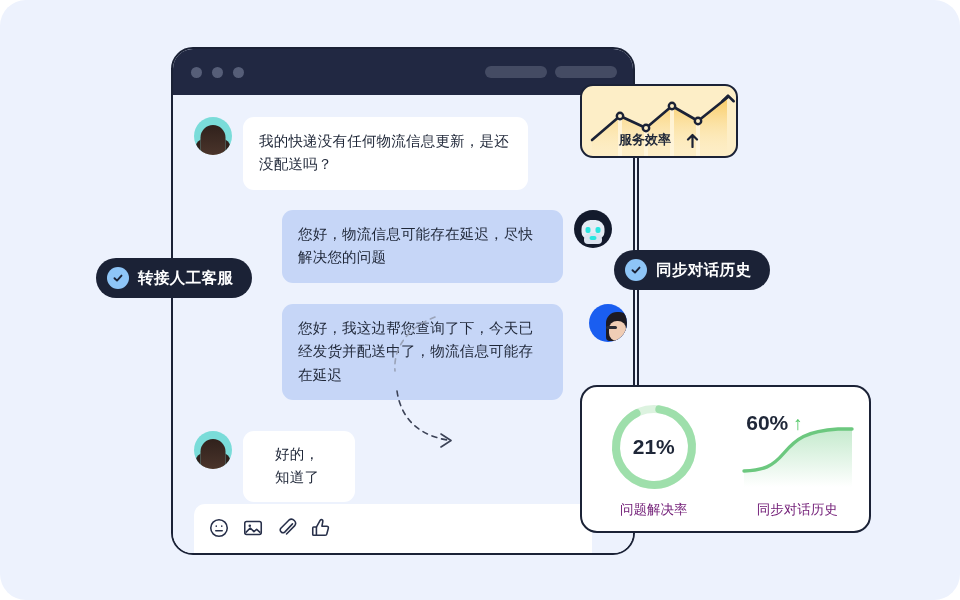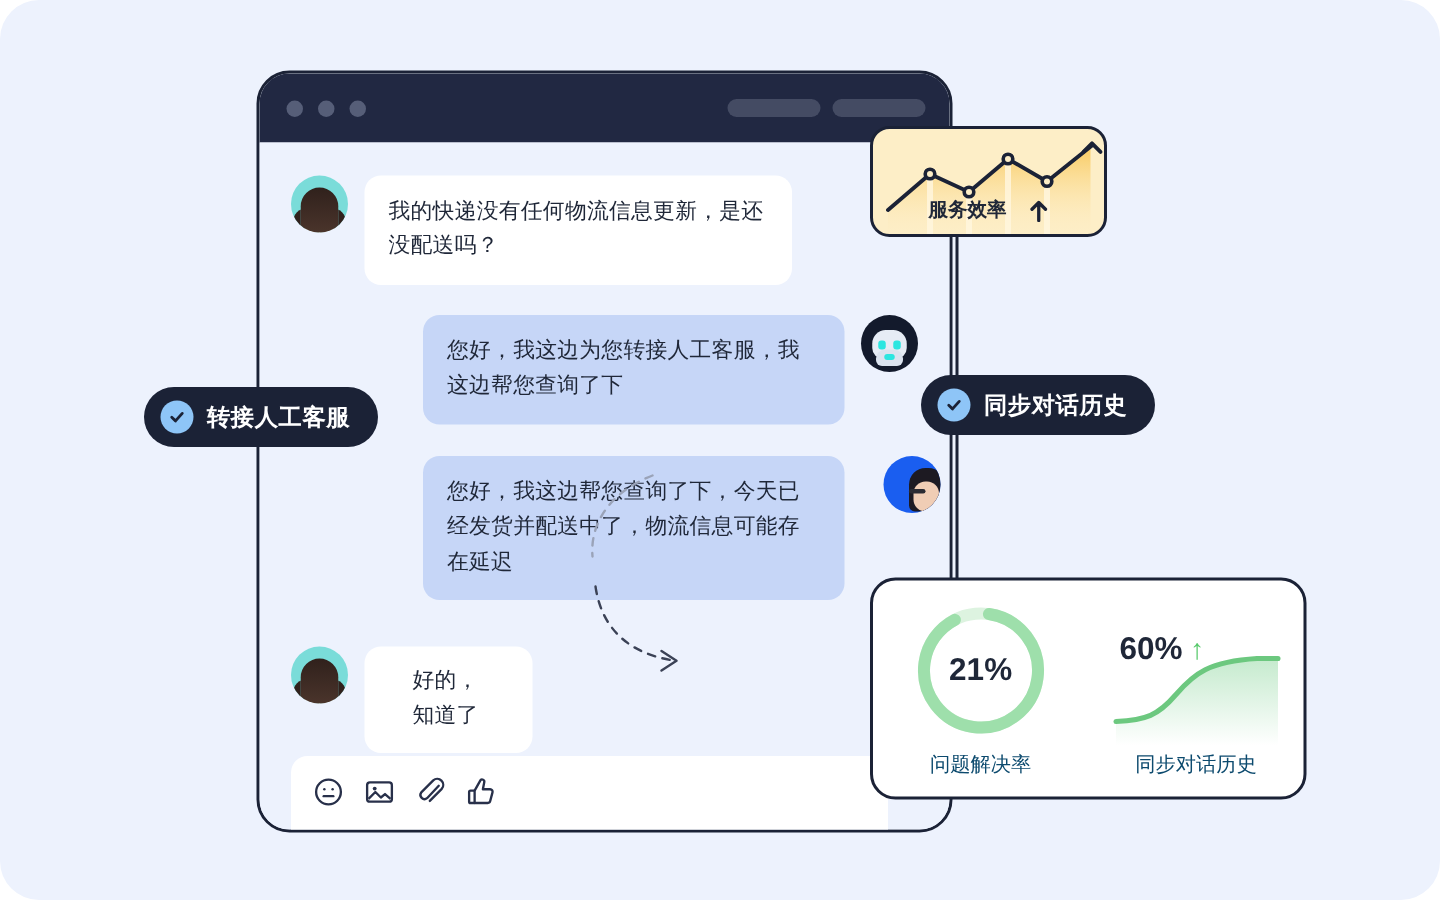--- a/index.html
+++ b/index.html
@@ -188,31 +188,31 @@
     background: #ffffff;
     border: 2.2px solid #1b2236;
     border-radius: 17px;
     z-index: 8;
   }
   .stat { position: absolute; top: 14px; width: 50%; text-align: center; }
   #stat-resolution { left: 0; }
   #stat-satisfaction { left: 50%; }
   .stat-caption {
     position: absolute; bottom: 12px; width: 50%;
-    text-align: center; font-size: 13.5px; color: #0c4a6e;
+    text-align: center; font-size: 13.5px; color: #701a75;
   }
   #caption-resolution { left: 0; }
   #caption-satisfaction { left: 50%; }
   .donut-wrap { position: relative; width: 92px; height: 92px; margin: 0 auto; }
   .donut-value {
     position: absolute; inset: 0; display: flex;
     align-items: center; justify-content: center;
     font-size: 21px; font-weight: 700; color: #1f2738;
   }
-  .area-wrap { position: relative; width: 118px; height: 86px; margin: 18px auto; text-decoration: underline; }
+  .area-wrap { position: relative; width: 118px; height: 86px; margin: 8px auto; text-decoration: underline; }
   .area-value {
     position: absolute; left: 8px; top: 2px;
     font-size: 21px; font-weight: 700; color: #1f2738;
     display: flex; align-items: baseline; gap: 5px; z-index: 2;
   }
   .up-arrow { color: #57c96b; font-size: 19px; font-weight: 400; }
 </style>
 </head>
 <body>
 
@@ -235,21 +235,21 @@
     </div>
 
     <div id="chat-body">
 
       <div class="msg left" id="msg-customer-1">
         <div class="avatar av-woman"></div>
         <div class="bubble incoming">我的快递没有任何物流信息更新，是还没配送吗？</div>
       </div>
 
       <div class="msg" id="msg-bot">
-        <div class="bubble outgoing">您好，我这边为您转接人工客服，我这边帮您查询了下</div>
+        <div class="bubble outgoing">您好，物流信息可能存在延迟，尽快解决您的问题</div>
         <div class="avatar av-bot">
           <span class="bot-head">
             <span class="bot-eye l"></span>
             <span class="bot-eye r"></span>
           </span>
           <span class="bot-body"></span>
         </div>
       </div>
 
       <div class="msg" id="msg-agent">

